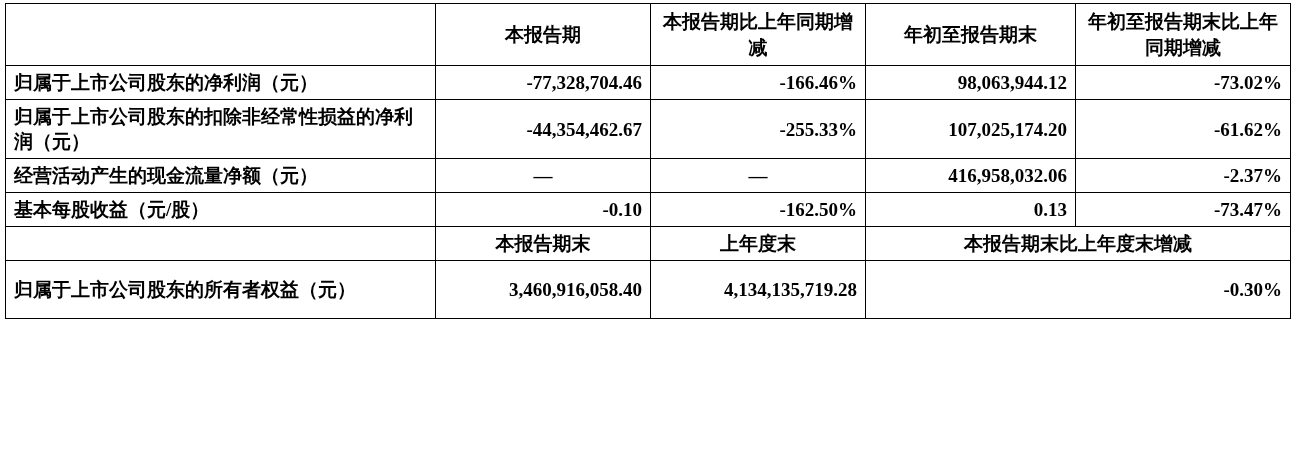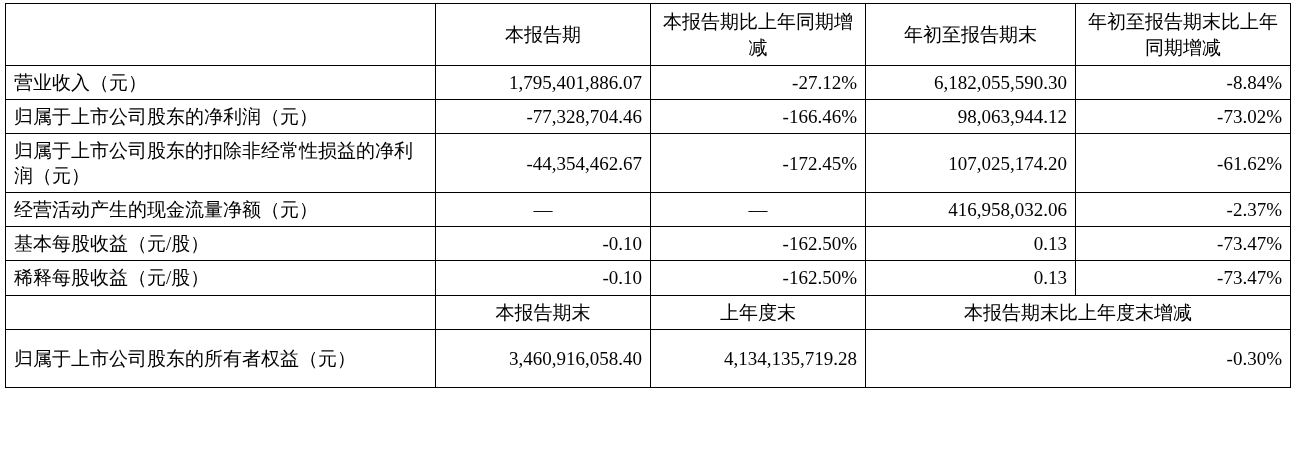--- a/index.html
+++ b/index.html
@@ -18,20 +18,21 @@
     width: 1300px;
     height: 476px;
     box-sizing: border-box;
     position: relative;
   }
   table.fin {
     border-collapse: collapse;
     width: 1118px;
     margin: 3px 8px 0 5px;
     table-layout: fixed;
+    font-weight: bold;
   }
   table.fin td {
     border: 1px solid #000000;
     padding: 4px 8px;
     font-size: 19px;
     line-height: 1.32;
     vertical-align: middle;
     background: #ffffff;
   }
   td.hdr {
@@ -77,67 +78,53 @@
     </colgroup>
     <tbody>
       <tr class="hdrrow">
         <td class="hdr"></td>
         <td class="hdr">本报告期</td>
         <td class="hdr two-line">本报告期比上年同期增减</td>
         <td class="hdr two-line">年初至报告期末</td>
         <td class="hdr two-line">年初至报告期末比上年同期增减</td>
       </tr>
 
-      <tr>
-        <td class="label">营业收入（元）</td>
-        <td class="num">1,795,401,886.07</td>
-        <td class="num">-27.12%</td>
-        <td class="num">6,182,055,590.30</td>
-        <td class="num">-8.84%</td>
-      </tr>
 
       <tr>
         <td class="label">归属于上市公司股东的净利润（元）</td>
         <td class="num">-77,328,704.46</td>
         <td class="num">-166.46%</td>
         <td class="num">98,063,944.12</td>
         <td class="num">-73.02%</td>
       </tr>
 
       <tr class="tall">
         <td class="label">归属于上市公司股东的扣除非经常性损益的净利润（元）</td>
         <td class="num">-44,354,462.67</td>
-        <td class="num">-172.45%</td>
+        <td class="num">-255.33%</td>
         <td class="num">107,025,174.20</td>
         <td class="num">-61.62%</td>
       </tr>
 
       <tr>
         <td class="label">经营活动产生的现金流量净额（元）</td>
         <td class="ctr dash">—</td>
         <td class="ctr dash">—</td>
         <td class="num">416,958,032.06</td>
         <td class="num">-2.37%</td>
       </tr>
 
       <tr>
         <td class="label">基本每股收益（元/股）</td>
         <td class="num">-0.10</td>
         <td class="num">-162.50%</td>
         <td class="num">0.13</td>
         <td class="num">-73.47%</td>
       </tr>
 
-      <tr>
-        <td class="label">稀释每股收益（元/股）</td>
-        <td class="num">-0.10</td>
-        <td class="num">-162.50%</td>
-        <td class="num">0.13</td>
-        <td class="num">-73.47%</td>
-      </tr>
 
 
       <tr>
         <td class="hdr"></td>
         <td class="hdr">本报告期末</td>
         <td class="hdr">上年度末</td>
         <td class="hdr" colspan="2">本报告期末比上年度末增减</td>
       </tr>
 
 

